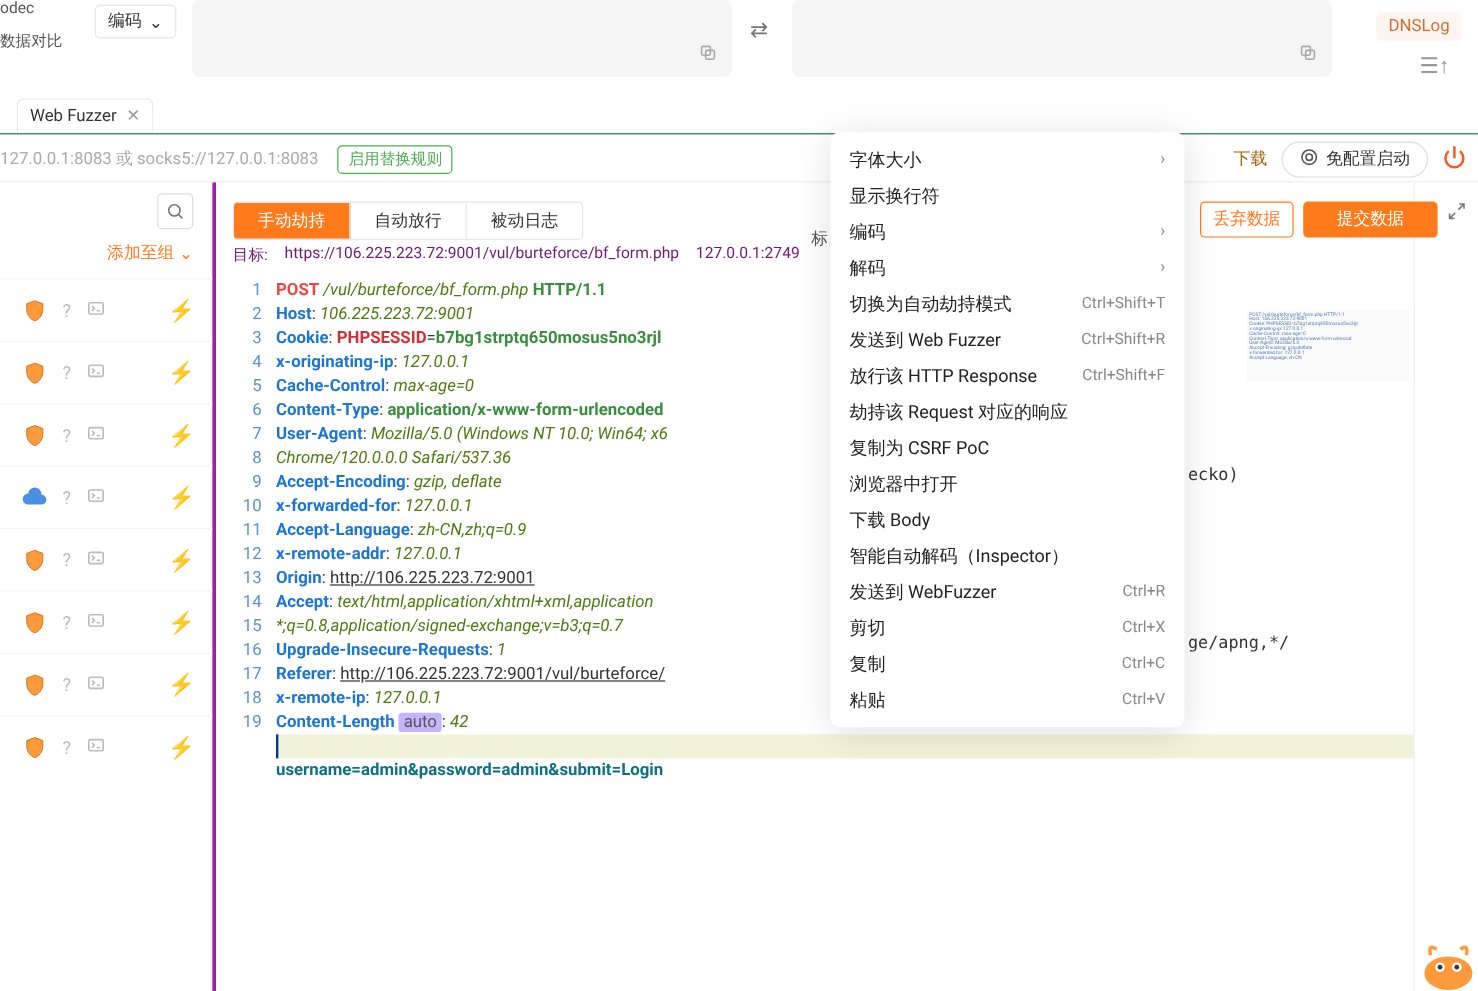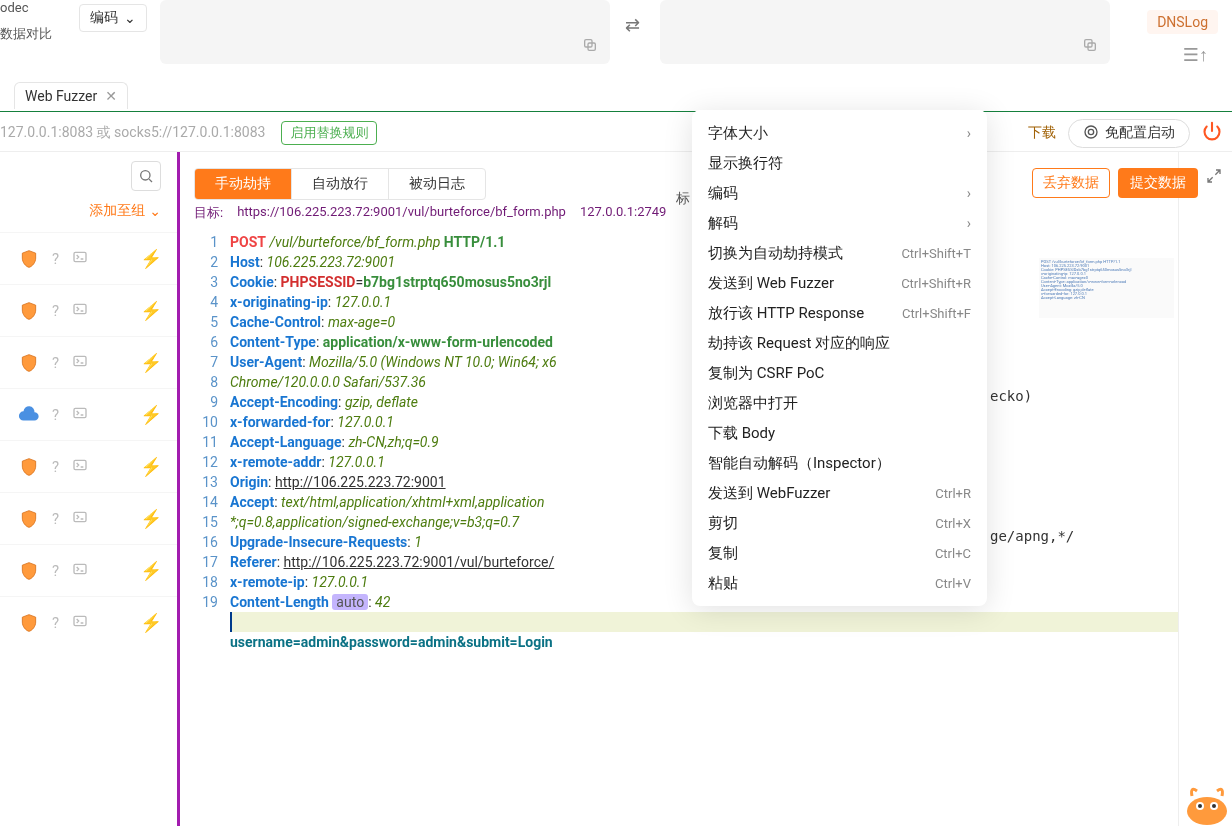--- a/index.html
+++ b/index.html
@@ -68,21 +68,21 @@
   .c-plain { color: #4d7c0f; font-style: italic; }
   .c-link { color: #333; text-decoration: underline; }
   .c-auto { background:#c4b5fd; color:#555; border-radius:3px; padding:0 4px; }
   .c-body { color: #0b7285; font-weight: bold; }
   .c-ins { color: #1976d2; font-weight: bold; }
   
   .right-col { width: 54px; border-left: 1px solid #eee; }
   
   .right-actions { position: absolute; right: 10px; top: 168px; display: flex; gap: 8px; align-items: flex-start; }
   .btn-outline-red { border: 1px solid #ff7a1a; color: #ff7a1a; background:#fff; border-radius: 4px; padding: 5px 10px; font-size: 14px; cursor: pointer; }
-  .btn-solid-orange { background: #ff7a1a; color: #fff; border: none; border-radius: 4px; padding: 6px 12px; font-size: 14px; cursor: pointer; }
+  .btn-solid-orange { background: #ff7a1a; color: #fff; border: none; border-radius: 4px; padding: 6px 28px; font-size: 14px; cursor: pointer; }
   .expand-icon { color: #777; cursor: pointer; }
   
   .minimap-thumb { position:absolute; right:58px; top:258px; width:135px; height:60px; background:#fafafa; font-size:4px; line-height:4px; color:#4a79b7; overflow:hidden; padding:2px; }
   
   .context-menu { position: absolute; left: 692px; top: 110px; width: 295px; background: #fff; border-radius: 8px; box-shadow: 0 4px 30px rgba(0,0,0,0.12); padding: 8px 0; z-index: 50; }
   .cm-item { height: 30px; display: flex; align-items: center; justify-content: space-between; padding: 0 16px; font-size: 15px; color: #222; cursor: pointer; }
   .cm-sc { color: #888; font-size: 13px; }
   .cm-chev { color: #888; font-size: 14px; }
   
   .mascot { position:absolute; right:0; bottom:0; width:60px; height:50px; }

